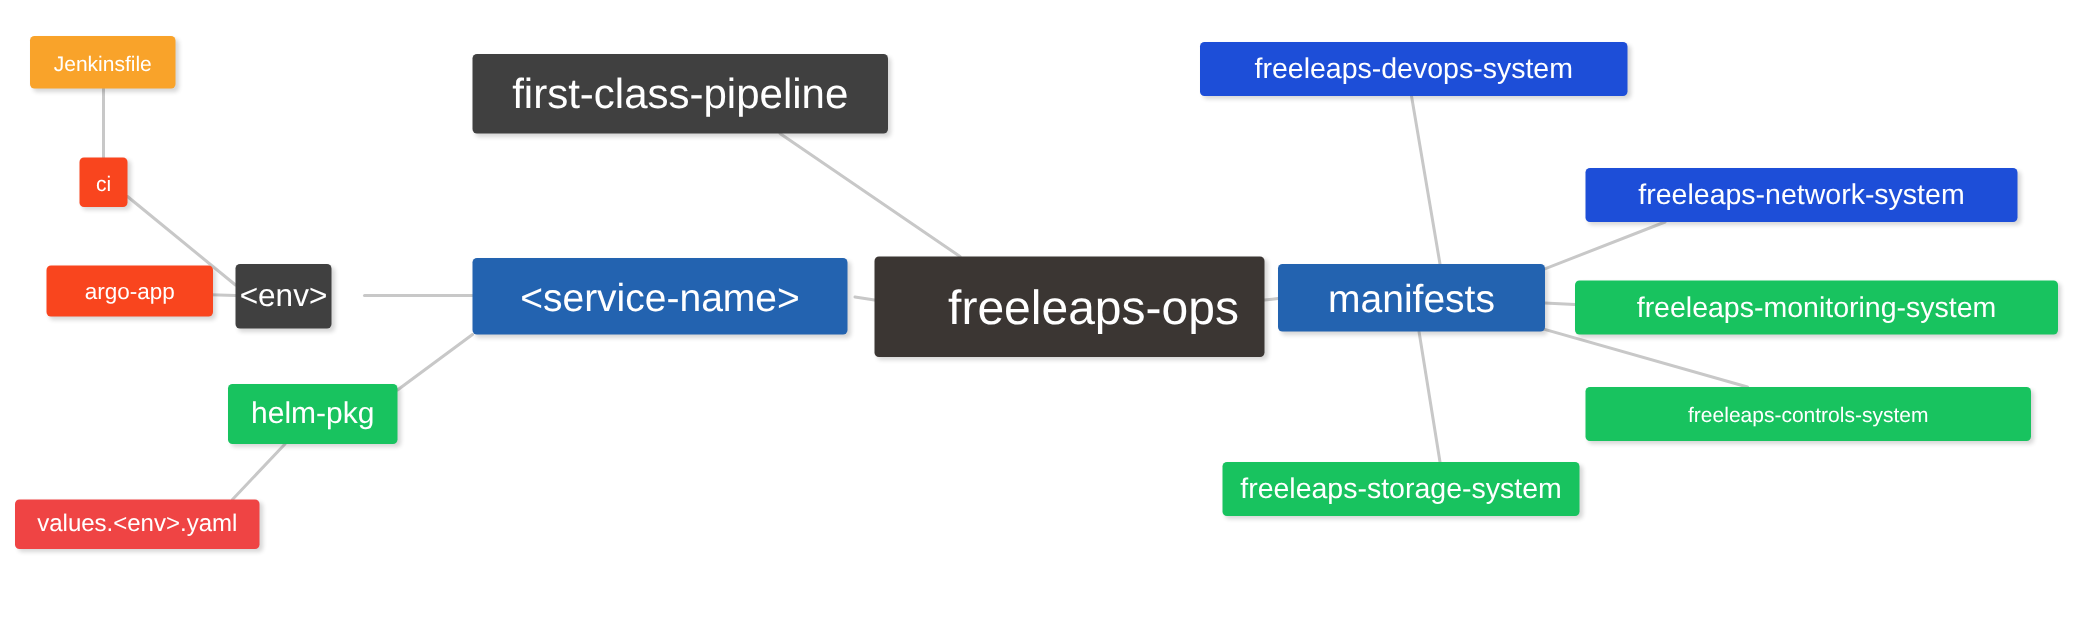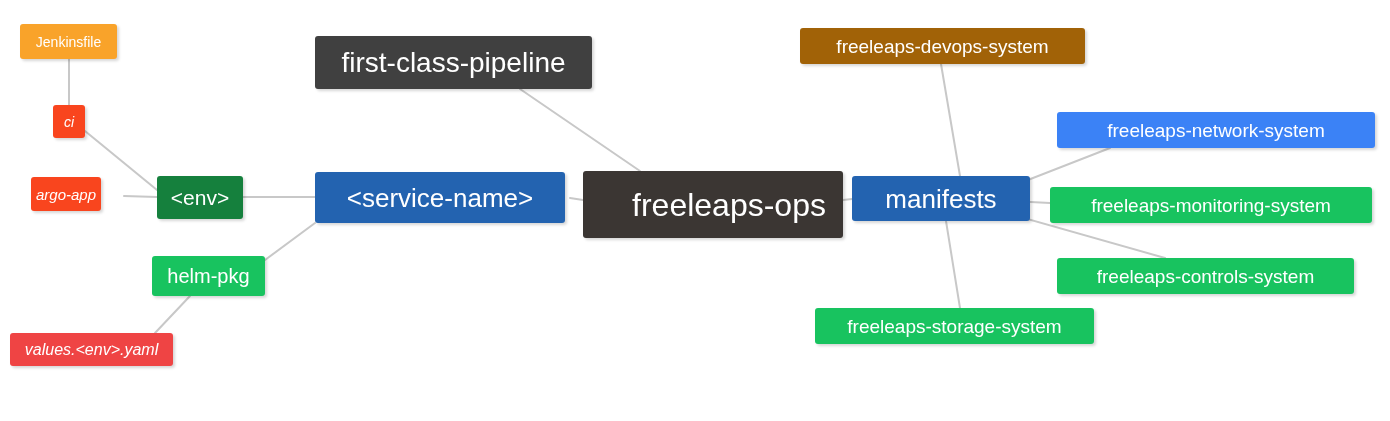--- a/index.html
+++ b/index.html
@@ -41,21 +41,21 @@
     user-select: none;
   }
   .node-label {
     display: block;
     white-space: nowrap;
   }
   .n-root      { background: #3b3633; }
   .n-blue      { background: #2363b0; }
   .n-green     { background: #18c35f; }
   .n-orange    { background: #f9a32a; }
-  .n-red       { background: #f9451e; font-style: italic; }
+  .n-red       { background: #f9451e; }
 </style>
 </head>
 <body>
 
 <div id="mindmap">
   <svg id="edge-layer" viewBox="0 0 1390 421" width="1390" height="421" aria-hidden="true">
       <line x1="69" y1="59" x2="69" y2="105" stroke="#c8c8c8" stroke-width="2" stroke-linecap="round"></line>
       <line x1="85" y1="131" x2="157" y2="190" stroke="#c8c8c8" stroke-width="2" stroke-linecap="round"></line>
       <line x1="124" y1="196" x2="157" y2="197" stroke="#c8c8c8" stroke-width="2" stroke-linecap="round"></line>
       <line x1="243" y1="197" x2="315" y2="197" stroke="#c8c8c8" stroke-width="2" stroke-linecap="round"></line>
@@ -70,53 +70,53 @@
       <line x1="1010" y1="214" x2="1165" y2="258" stroke="#c8c8c8" stroke-width="2" stroke-linecap="round"></line>
       <line x1="946" y1="221" x2="960" y2="308" stroke="#c8c8c8" stroke-width="2" stroke-linecap="round"></line>
     </svg>
   <div id="node-layer">
       <div class="node n-orange" style="left: 20px; top: 24px; width: 97px; height: 35px; font-size: 14px; background: rgb(249, 163, 42);">
         <span class="node-label">Jenkinsfile</span>
       </div>
       <div class="node n-red" style="left: 53px; top: 105px; width: 32px; height: 33px; font-size: 14px; background: rgb(249, 69, 30);">
         <span class="node-label">ci</span>
       </div>
-      <div class="node n-red" style="left: 31px; top: 177px; width: 70px; height: 34px; font-size: 15px; background: rgb(249, 69, 30);">
+      <div class="node n-red" style="left: 31px; top: 177px; width: 111px; height: 34px; font-size: 15px; background: rgb(249, 69, 30);">
         <span class="node-label">argo-app</span>
       </div>
-      <div class="node n-green" style="left: 157px; top: 176px; width: 86px; height: 43px; font-size: 21px; background: #15803d;">
+      <div class="node n-green" style="left: 157px; top: 176px; width: 64px; height: 43px; font-size: 21px; background: #404040;">
         <span class="node-label">&lt;env&gt;</span>
       </div>
       <div class="node n-green" style="left: 152px; top: 256px; width: 113px; height: 40px; font-size: 20px; background: rgb(24, 195, 95);">
         <span class="node-label">helm-pkg</span>
       </div>
       <div class="node n-red" style="left: 10px; top: 333px; width: 163px; height: 33px; font-size: 16px; background: #ef4444;">
         <span class="node-label">values.&lt;env&gt;.yaml</span>
       </div>
       <div class="node n-blue" style="left: 315px; top: 36px; width: 277px; height: 53px; font-size: 28px; background: #404040;">
         <span class="node-label">first-class-pipeline</span>
       </div>
       <div class="node n-blue" style="left: 315px; top: 172px; width: 250px; height: 51px; font-size: 26px; background: rgb(35, 99, 176);">
         <span class="node-label">&lt;service-name&gt;</span>
       </div>
       <div class="node n-root" style="left: 583px; top: 171px; width: 260px; height: 67px; font-size: 32px; background: rgb(59, 54, 51); padding-left: 32px;">
         <span class="node-label">freeleaps-ops</span>
       </div>
       <div class="node n-blue" style="left: 852px; top: 176px; width: 178px; height: 45px; font-size: 26px; background: rgb(35, 99, 176);">
         <span class="node-label">manifests</span>
       </div>
-      <div class="node n-green" style="left: 800px; top: 28px; width: 285px; height: 36px; font-size: 19px; background: #a16207;">
+      <div class="node n-green" style="left: 800px; top: 28px; width: 285px; height: 36px; font-size: 19px; background: #1d4ed8;">
         <span class="node-label">freeleaps-devops-system</span>
       </div>
-      <div class="node n-green" style="left: 1057px; top: 112px; width: 318px; height: 36px; font-size: 19px; background: #3b82f6;">
+      <div class="node n-green" style="left: 1057px; top: 112px; width: 288px; height: 36px; font-size: 19px; background: #1d4ed8;">
         <span class="node-label">freeleaps-network-system</span>
       </div>
       <div class="node n-green" style="left: 1050px; top: 187px; width: 322px; height: 36px; font-size: 19px; background: rgb(24, 195, 95);">
         <span class="node-label">freeleaps-monitoring-system</span>
       </div>
-      <div class="node n-green" style="left: 1057px; top: 258px; width: 297px; height: 36px; font-size: 19px; background: rgb(24, 195, 95);">
+      <div class="node n-green" style="left: 1057px; top: 258px; width: 297px; height: 36px; font-size: 14px; background: rgb(24, 195, 95);">
         <span class="node-label">freeleaps-controls-system</span>
       </div>
-      <div class="node n-green" style="left: 815px; top: 308px; width: 279px; height: 36px; font-size: 19px; background: rgb(24, 195, 95);">
+      <div class="node n-green" style="left: 815px; top: 308px; width: 238px; height: 36px; font-size: 19px; background: rgb(24, 195, 95);">
         <span class="node-label">freeleaps-storage-system</span>
       </div>
     </div>
 </div>
 
 </body></html>

